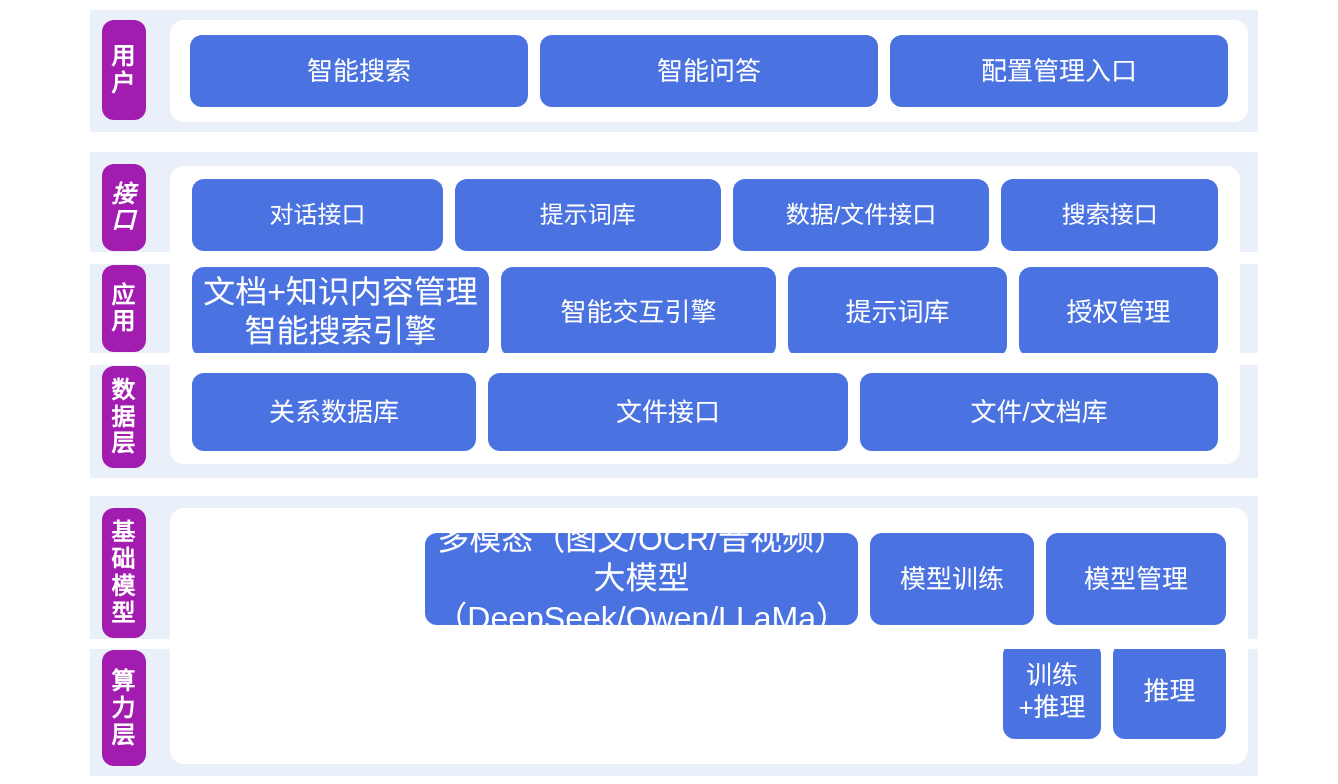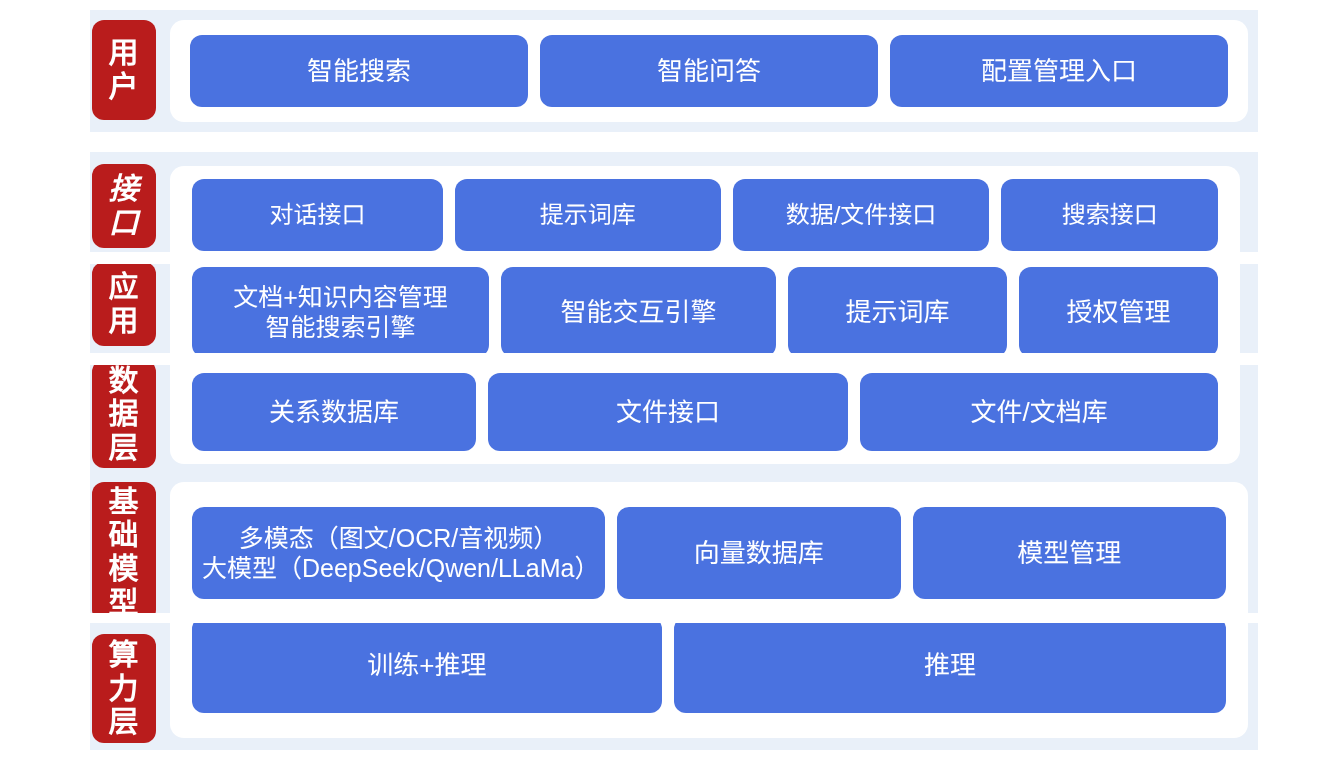--- a/index.html
+++ b/index.html
@@ -39,25 +39,25 @@
     flex-direction: column;
     align-items: center;
     justify-content: flex-start;
     padding: 10px 0;
     gap: 10px;
     position: relative;
     z-index: 3;
   }
 
   .layer-tab {
-    width: 64px;
-    background: #b91c1c;
+    width: 44px;
+    background: #a21caf;
     border-radius: 12px;
     color: #ffffff;
-    font-size: 30px;
+    font-size: 24px;
     font-weight: bold;
     line-height: 1.12;
     letter-spacing: 1px;
     display: flex;
     align-items: center;
     justify-content: center;
     text-align: center;
     writing-mode: horizontal-tb;
     word-break: break-all;
     padding: 4px 2px;
@@ -112,40 +112,40 @@
     align-items: center;
     justify-content: center;
     text-align: center;
     font-size: 26px;
     line-height: 1.25;
     padding: 6px 10px;
     white-space: pre-line;
   }
 
   .box.small  { font-size: 24px; }
-  .box.multi  { font-size: 25px; line-height: 1.22; }
+  .box.multi  { font-size: 32px; line-height: 1.22; }
 
   
   #section-user { top: 10px; height: 122px; }
   #section-user .card { padding: 14px 20px; }
   #row-user .box { height: 72px; flex: 1 1 0; }
 
   
   #section-platform { top: 152px; height: 326px; }
   #section-platform .label-rail { justify-content: flex-start; padding-top: 12px; gap: 14px; }
   #section-platform .card { margin: 14px 18px 14px 12px; gap: 16px; }
 
   #row-interface .box { height: 72px; }
   #row-app .box       { height: 90px; }
   #row-data .box      { height: 78px; }
 
   
-  #section-infra { top: 470px; height: 280px; }
+  #section-infra { top: 496px; height: 280px; }
   #section-infra .label-rail { justify-content: flex-start; padding-top: 12px; gap: 12px; }
-  #section-infra .card { margin: 12px 10px 12px 12px; gap: 18px; }
+  #section-infra .card { margin: 12px 10px 12px 12px; gap: 18px; align-items: flex-end; }
 
   #row-model .box   { height: 92px; }
   #row-compute .box { height: 96px; }
 </style>
 </head>
 <body>
 
 <div id="arch-root">
 
   <div class="section" id="section-user">
@@ -199,21 +199,21 @@
     <div class="label-rail">
       <div class="layer-tab tab-model">基础模型</div>
       <div class="layer-tab tab-compute">算力层</div>
     <div class="rail-gap" style="top: 143.422px; height: 10px;"></div>
       </div>
     <div class="card">
 
       <div class="row" id="row-model">
         <div class="box multi" style="flex:3.95 1 0">多模态（图文/OCR/音视频）
 大模型（DeepSeek/Qwen/LLaMa）</div>
-        <div class="box" style="flex:2.65 1 0">向量数据库</div>
+        <div class="box" style="flex:2.65 1 0">模型训练</div>
         <div class="box" style="flex:2.95 1 0">模型管理</div>
       </div>
 
       <div class="row" id="row-compute">
         <div class="box" style="flex:4.65 1 0">训练+推理</div>
         <div class="box" style="flex:5.5 1 0">推理</div>
       </div>
 
     </div>
   </div>

